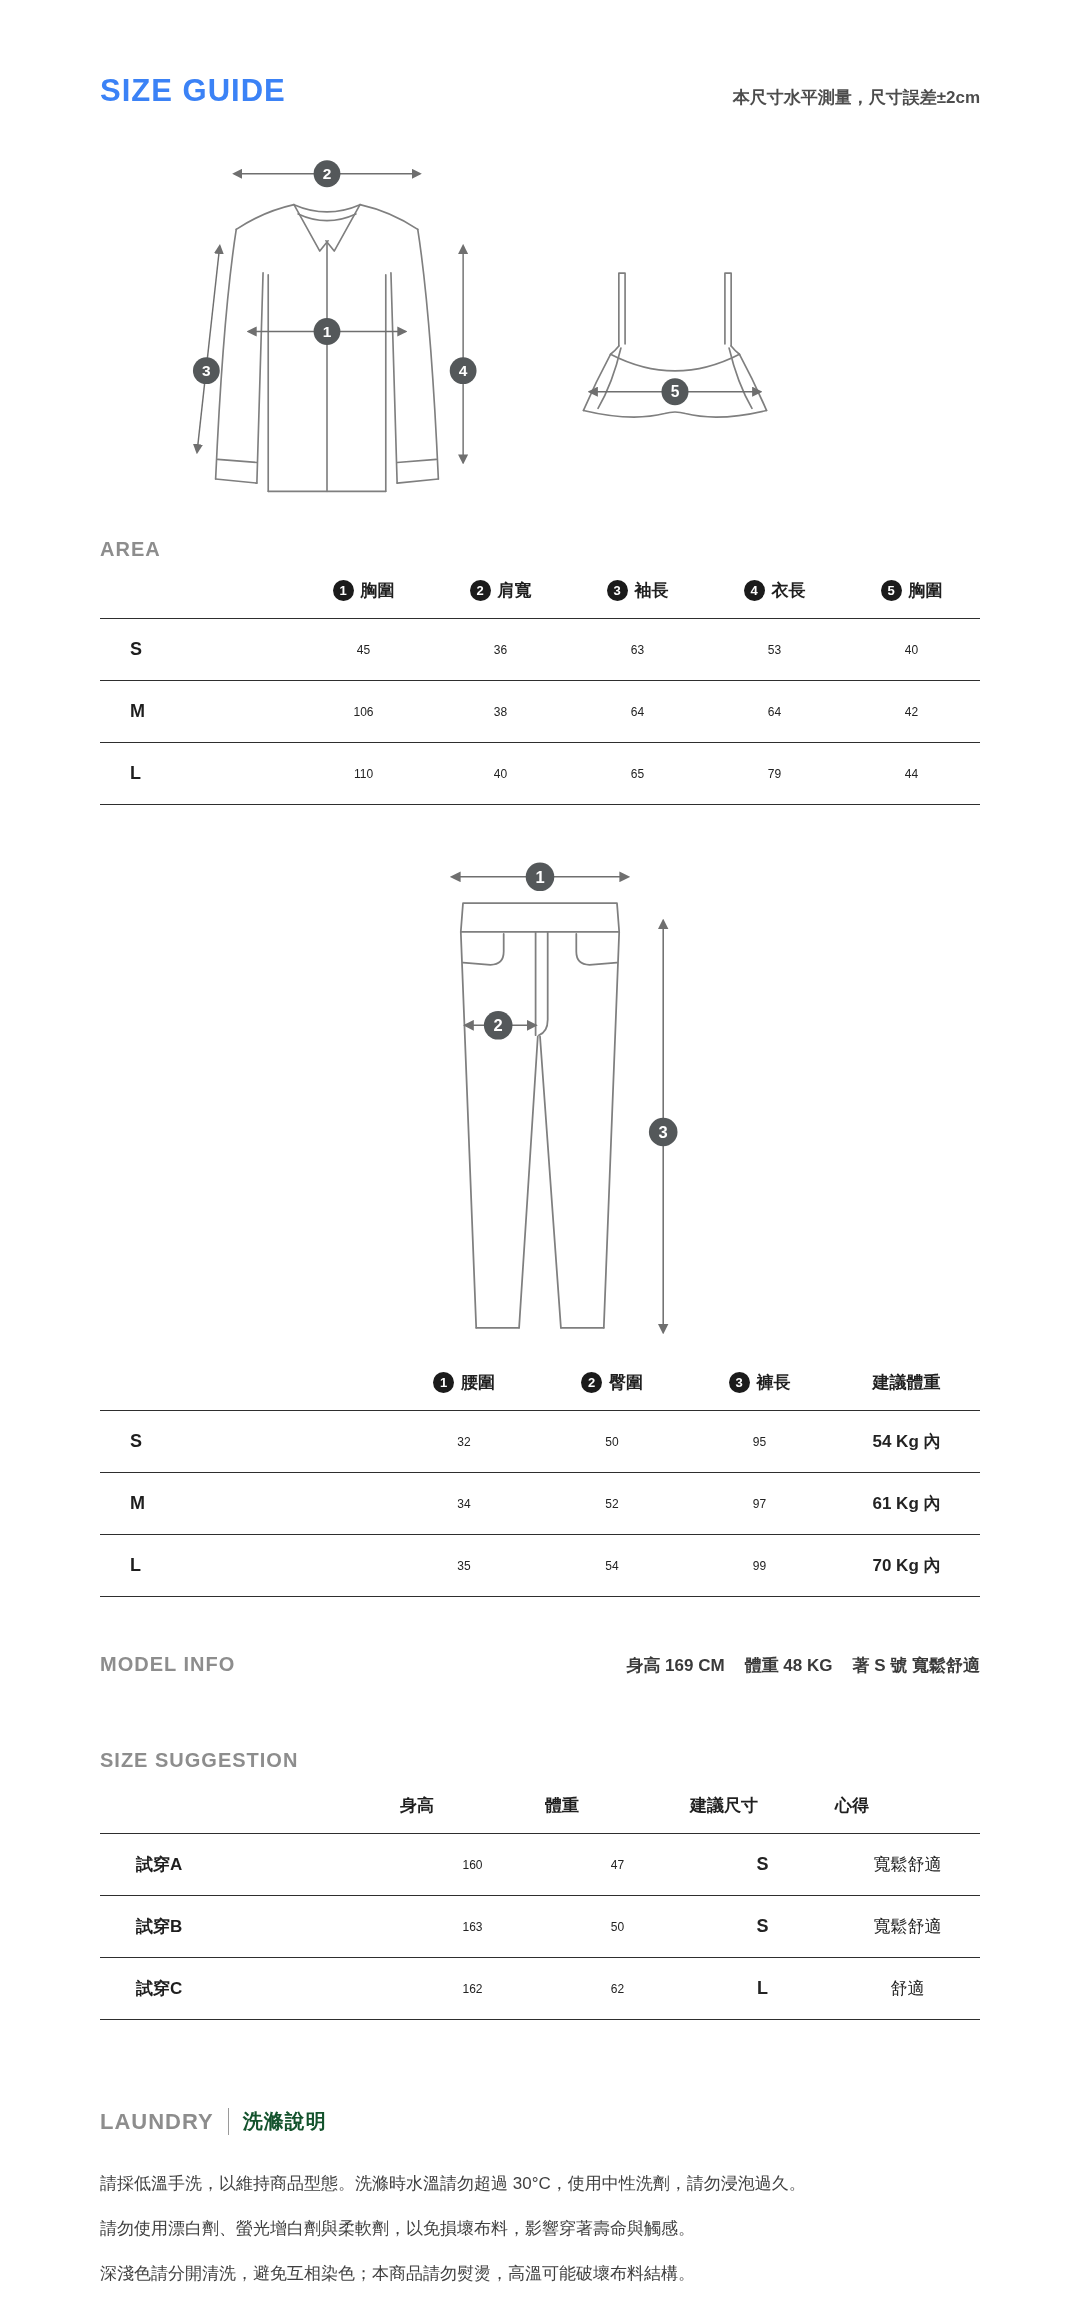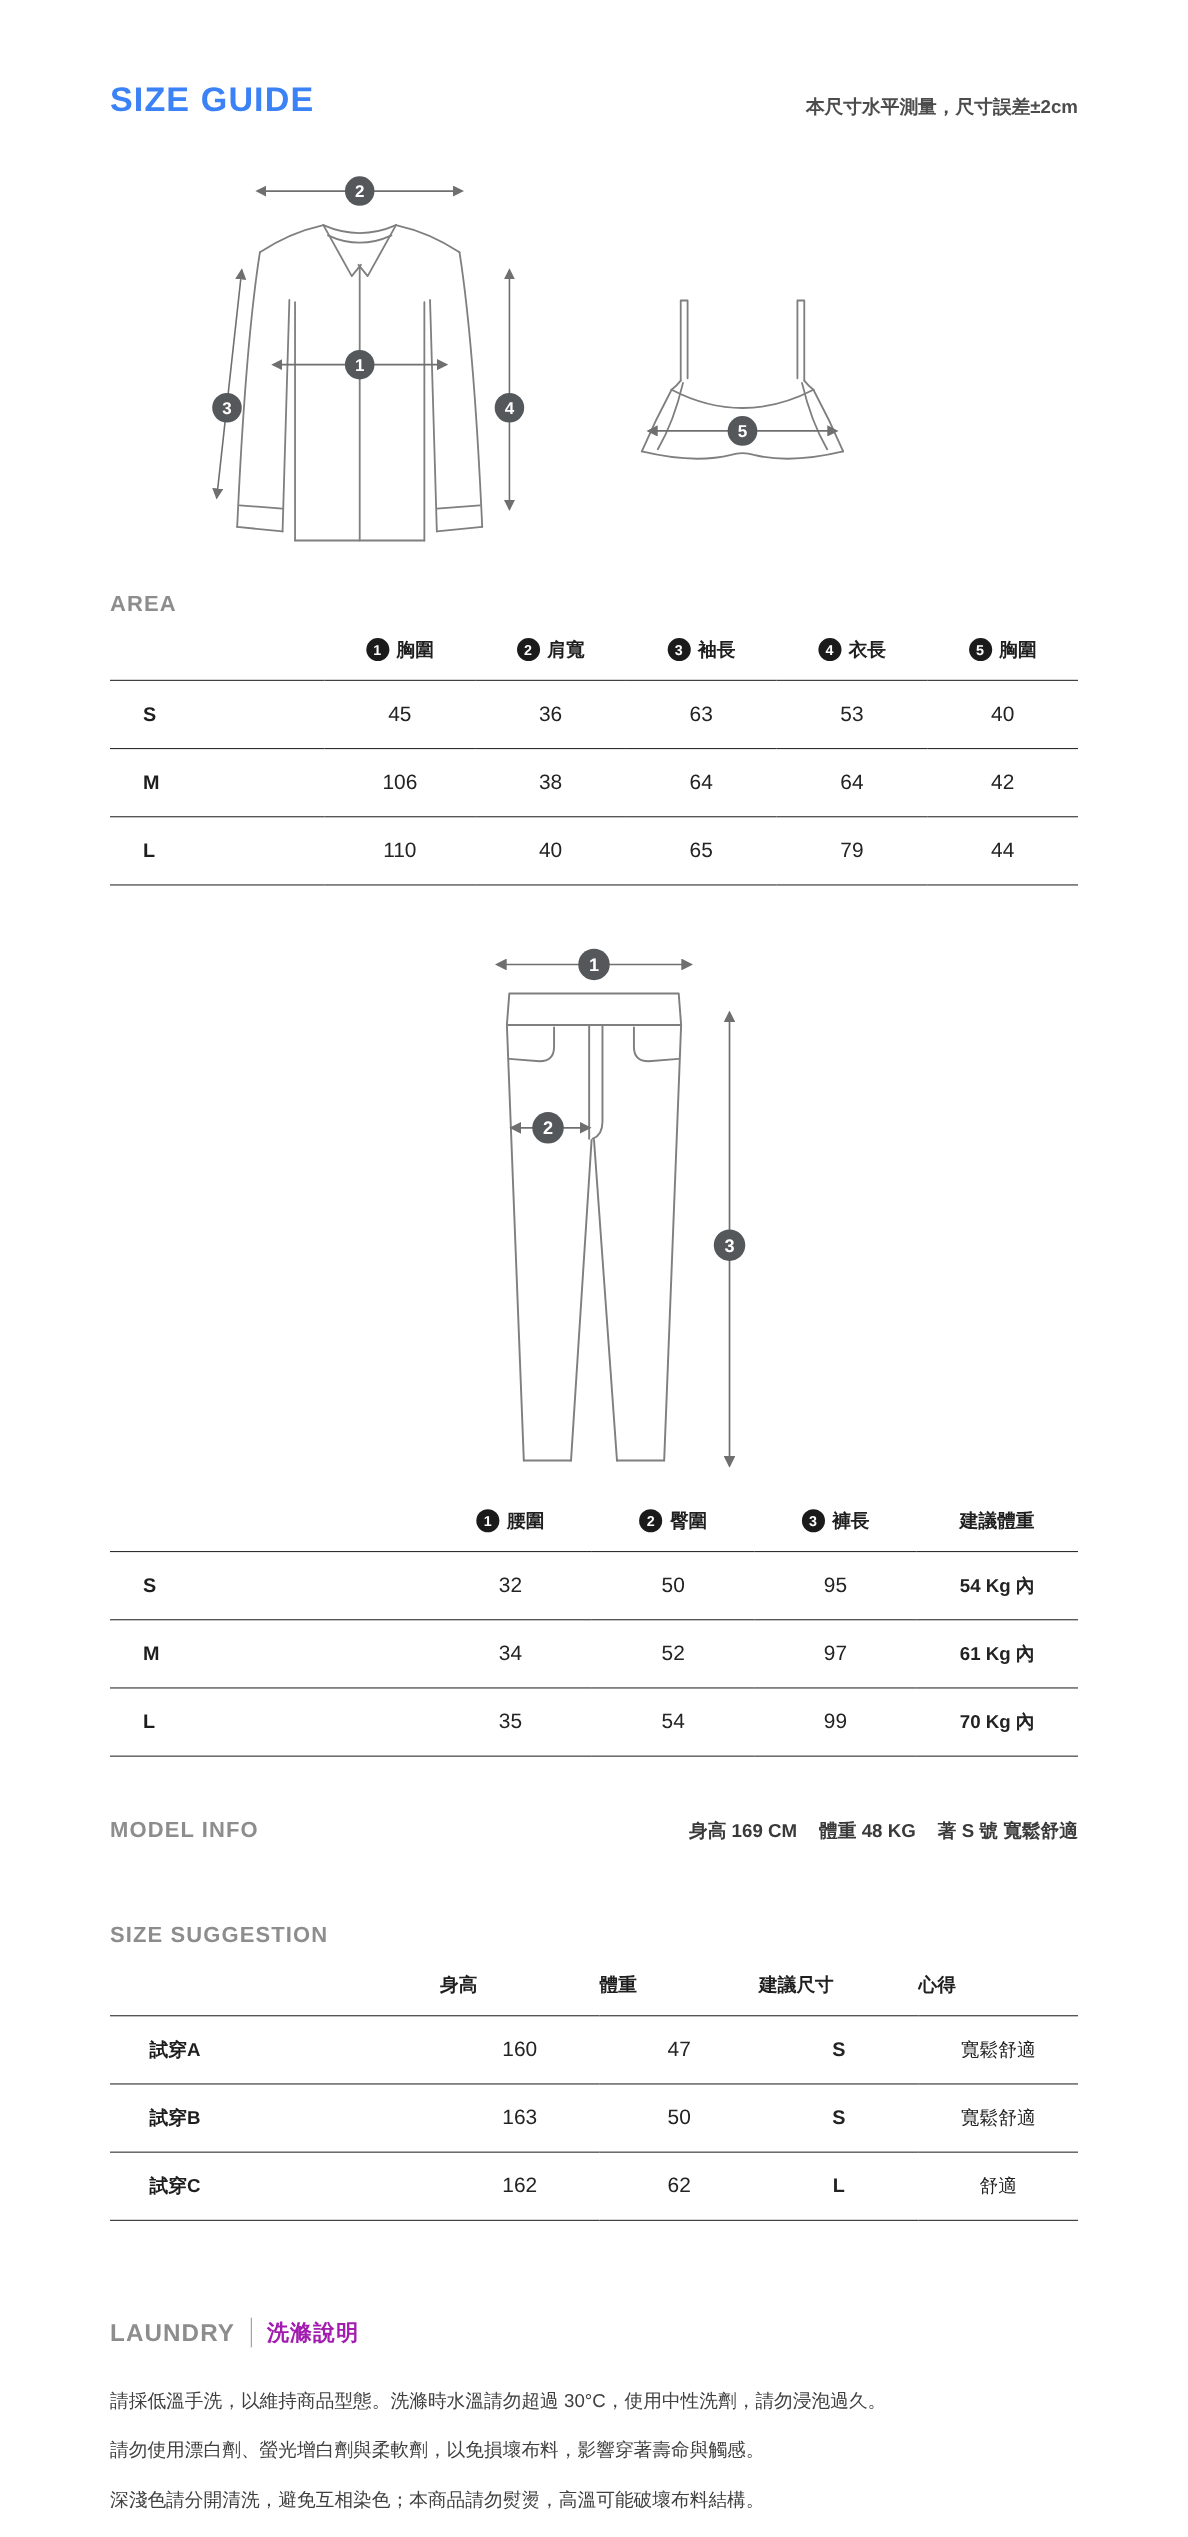--- a/index.html
+++ b/index.html
@@ -24,21 +24,21 @@
   .sketch { stroke:#7f7f7f; stroke-width:1.6; fill:none; stroke-linecap:round; stroke-linejoin:round; }
   .mline { stroke:#6f6f6f; stroke-width:1.4; fill:none; }
   .badge-c { fill:#54585a; stroke:none; }
   .badge-t { fill:#ffffff; font-size:15px; font-weight:700; text-anchor:middle; font-family:"Liberation Sans","DejaVu Sans",sans-serif; }
 
   
   table { border-collapse:collapse; table-layout:fixed; width:880px; }
   th, td { font-weight:500; }
   thead th { border-bottom:1px solid #2e2e2e; padding:0 0 16px 0; vertical-align:bottom; }
   tbody tr { border-bottom:1px solid #2e2e2e; }
-  tbody td { height:62px; text-align:center; font-size:19px; color:#232323; }
+  tbody td { height:62px; text-align:center; font-size:12px; color:#232323; }
   td.size-cell { text-align:left; padding-left:30px; font-size:18px; font-weight:700; color:#1e1e1e; }
   th .hdr-inner { display:flex; align-items:center; justify-content:center; font-size:17px; font-weight:700; color:#1f1f1f; }
   .num-badge {
     display:inline-flex; width:21px; height:21px; border-radius:50%;
     background:#1b1b1b; color:#fff; font-size:13px; font-weight:700;
     align-items:center; justify-content:center; margin-right:7px; flex:0 0 auto;
   }
   #table-bottom tbody td:last-child { font-size:17px; font-weight:700; }
   .tbl-space { margin-top:18px; }
 
@@ -51,21 +51,21 @@
   #table-suggestion { margin-top:22px; }
   #table-suggestion thead th { font-size:17px; font-weight:700; color:#1f1f1f; text-align:left; }
   #table-suggestion td.size-cell { padding-left:36px; font-size:17px; }
   #table-suggestion tbody td:nth-child(4) { font-size:18px; font-weight:700; }
   #table-suggestion tbody td:nth-child(5) { font-size:17px; font-weight:400; }
 
   
   .laundry-head { display:flex; align-items:center; margin-top:88px; }
   .laundry-en { font-size:22px; font-weight:600; letter-spacing:1px; color:#8d8d8d;text-align:right; }
   .laundry-divider { width:1px; height:27px; background:#9a9a9a; margin:0 14px; }
-  .laundry-zh { font-size:20px; font-weight:600; color:#a21caf; letter-spacing:1px; }
+  .laundry-zh { font-size:20px; font-weight:600; color:#14532d; letter-spacing:1px; }
   .laundry-lines { margin-top:26px; }
   .laundry-lines p { font-size:17px; font-weight:500; color:#404040; line-height:45px; }
 </style>
 </head>
 <body>
 
 <div class="content">
 
   <div class="top-row">
     <div class="page-title">SIZE GUIDE</div>

